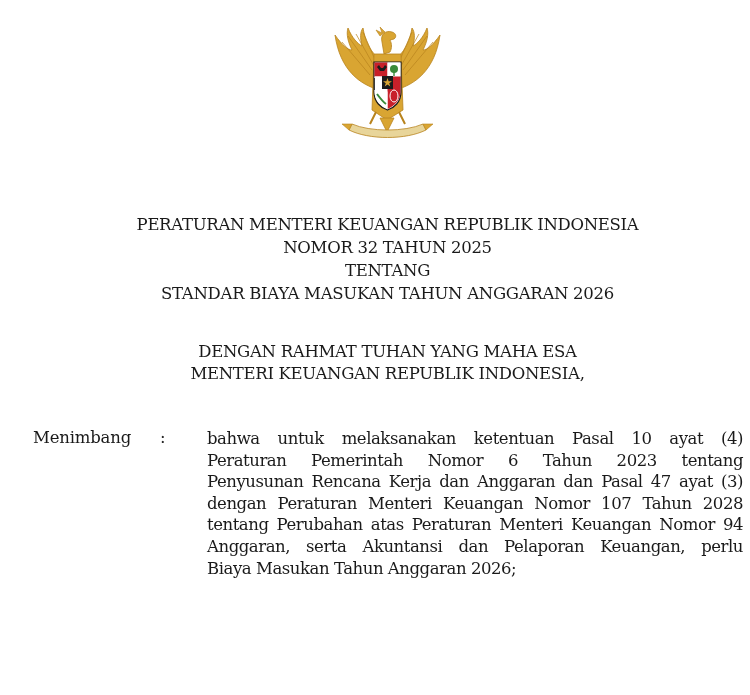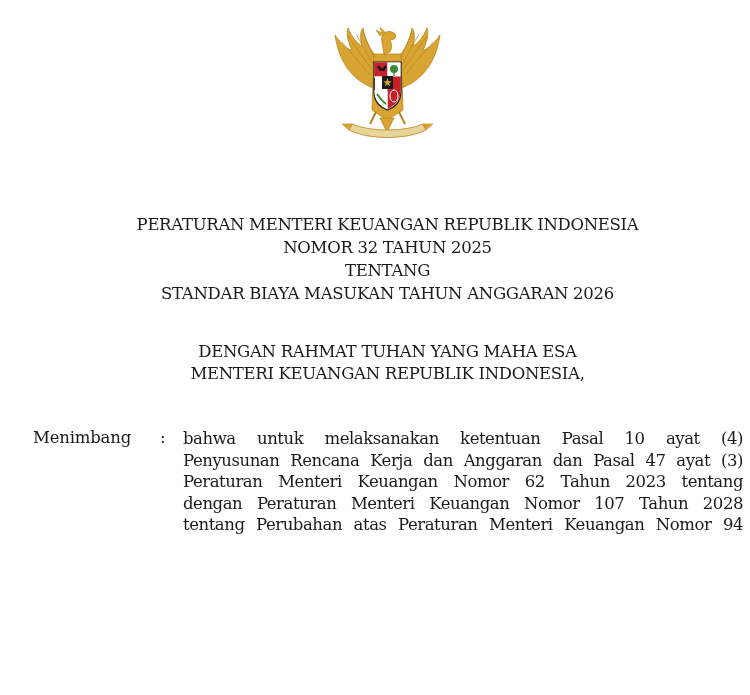--- a/index.html
+++ b/index.html
@@ -75,20 +75,21 @@
       line-height: 21.6px;
       letter-spacing: -0.45px;
     }
     .menimbang-body .line {
       display: block;
       text-align: justify;
       text-align-last: justify;
       white-space: nowrap;
       height: 21.6px;
       overflow: visible;
+      margin-left: 24px;
     }
     .menimbang-body .line.last {
       text-align-last: left;
     }
   </style>
 </head>
 <body>
 
 <div class="emblem">
   <svg width="115" height="125" viewBox="0 0 115 125" xmlns="http://www.w3.org/2000/svg">
@@ -141,17 +142,19 @@
   <div>STANDAR BIAYA MASUKAN TAHUN ANGGARAN 2026</div>
 </div>
 
 <div class="rahmat">DENGAN RAHMAT TUHAN YANG MAHA ESA</div>
 <div class="menteri">MENTERI KEUANGAN REPUBLIK INDONESIA,</div>
 
 <div class="menimbang-label">Menimbang</div>
 <div class="menimbang-colon">:</div>
 <div class="menimbang-body">
   <span class="line">bahwa untuk melaksanakan ketentuan Pasal 10 ayat (4)</span>
+  <span class="line">Peraturan Pemerintah Nomor 6 Tahun 2023 tentang</span>
   <span class="line">Penyusunan Rencana Kerja dan Anggaran dan Pasal 47 ayat (3)</span>
-  <span class="line">Peraturan Menteri Keuangan Nomor 62 Tahun 2023 tentang</span>
   <span class="line">dengan Peraturan Menteri Keuangan Nomor 107 Tahun 2028</span>
   <span class="line">tentang Perubahan atas Peraturan Menteri Keuangan Nomor 94</span>
+  <span class="line">Anggaran, serta Akuntansi dan Pelaporan Keuangan, perlu</span>
+  <span class="line last">Biaya Masukan Tahun Anggaran 2026;</span>
 </div>
 
 </body></html>

